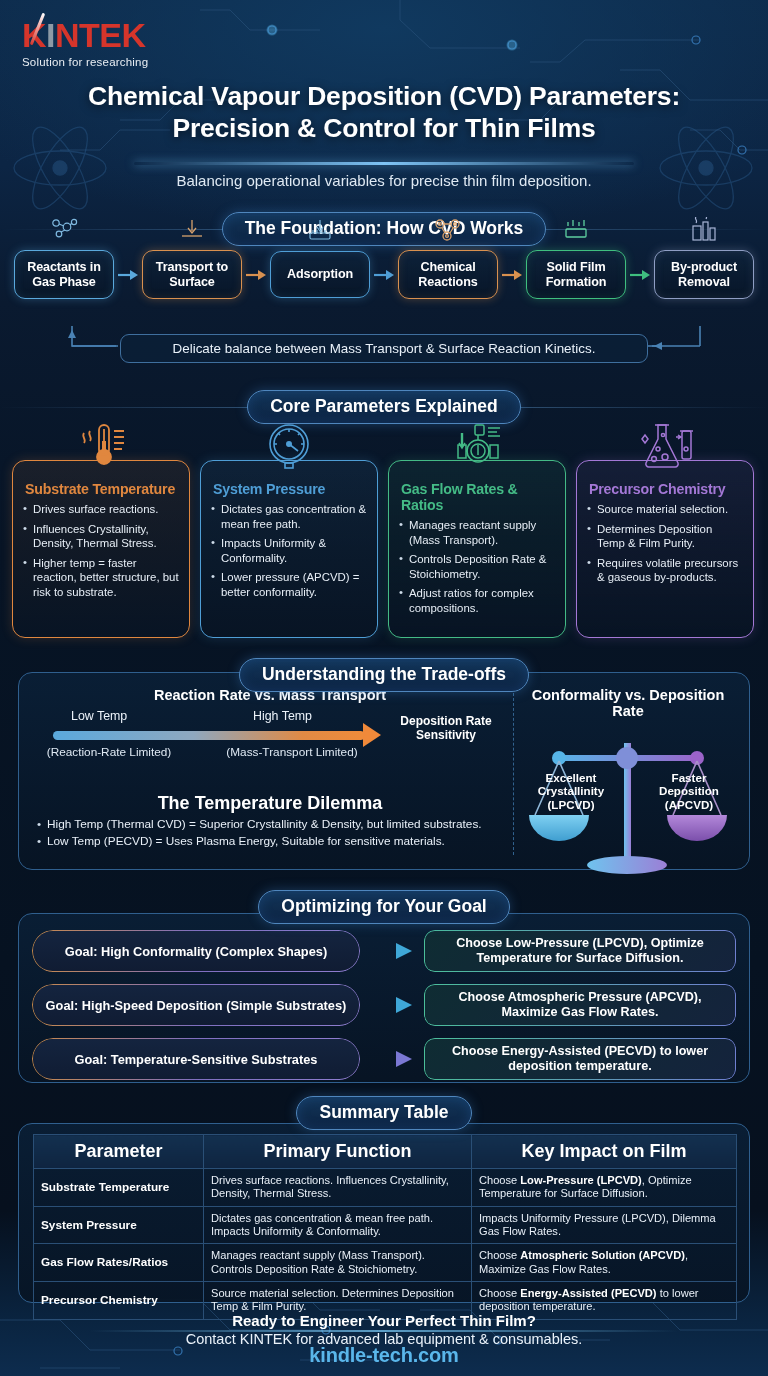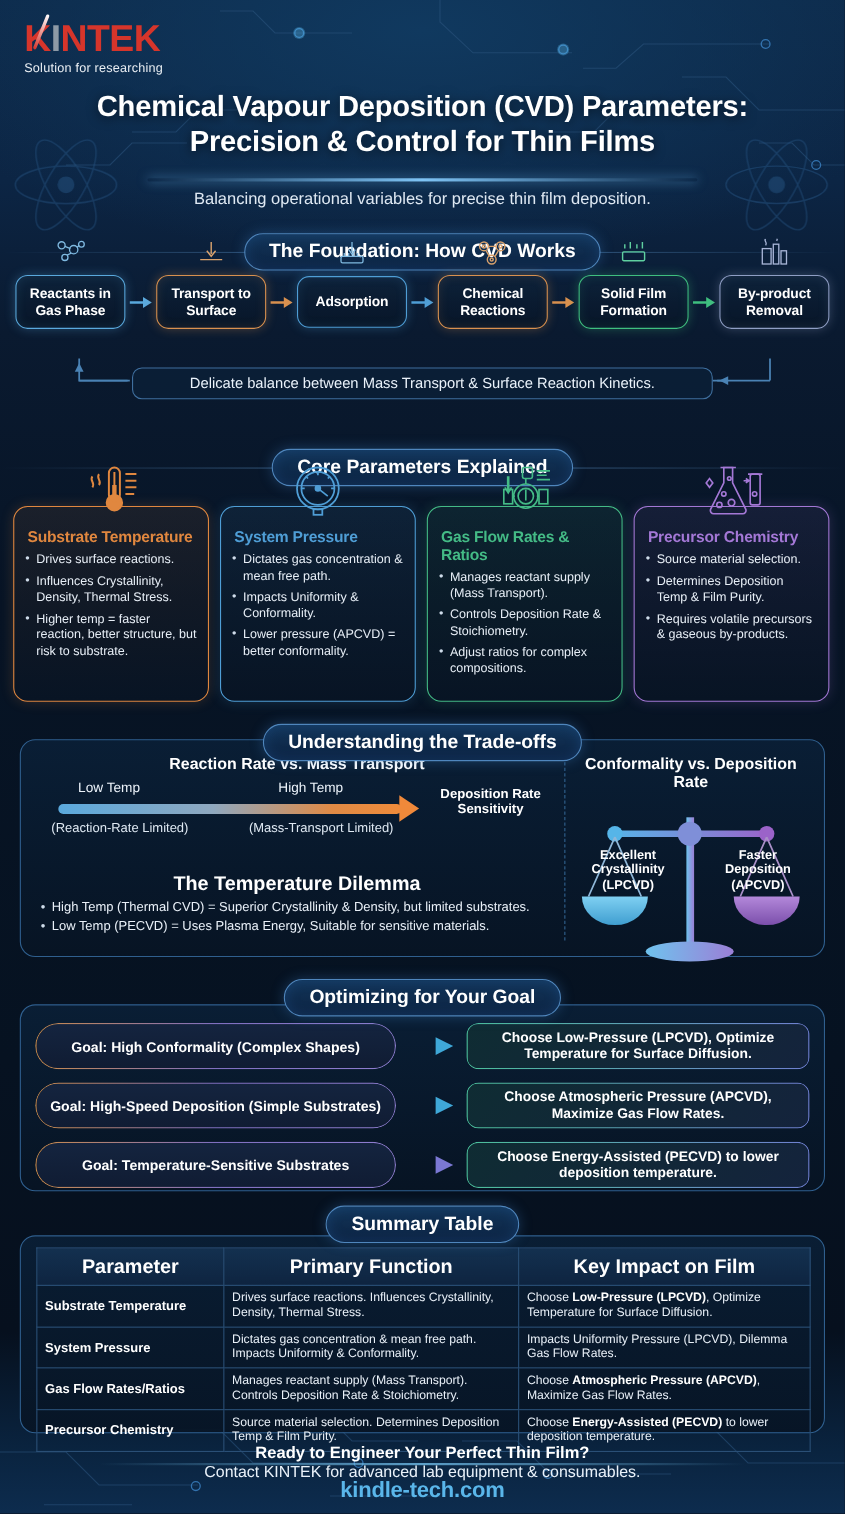--- a/index.html
+++ b/index.html
@@ -314,21 +314,21 @@
       <path d="M700 76 L700 96" stroke="#4a82b4" stroke-width="1.6" fill="none"></path>
       <path d="M660 96 L652 96" stroke="#4a82b4" stroke-width="1.6" fill="none"></path>
       <path d="M654 96 l8 -4 l0 8 z" fill="#4a82b4"></path>
       <path d="M72 76 L72 96 L116 96" stroke="#4a82b4" stroke-width="1.6" fill="none"></path>
       <path d="M72 80 l-4 8 l8 0 z" fill="#4a82b4"></path>
       <path d="M700 96 L648 96" stroke="#4a82b4" stroke-width="1.6" fill="none"></path>
       <path d="M72 96 L118 96" stroke="#4a82b4" stroke-width="1.6" fill="none"></path>
     </svg>
   </div>
 
-  <div class="sec-head" style="position:absolute;top:408px;left:0;width:768px;text-align:center;">
+  <div class="sec-head" style="position:absolute;top:390px;left:0;width:768px;text-align:center;">
     <div class="line"></div>
     <span class="pill">Core Parameters Explained</span>
   </div>
   <div class="cards" id="cards">
       <div class="card" style="border: 1.4px solid rgb(224, 135, 63); background: linear-gradient(rgba(224, 135, 63, 0.086), rgba(8, 20, 36, 0.9)); box-shadow: rgba(224, 135, 63, 0.2) 0px 0px 12px;">
         <span class="card-icon"><svg width="62" height="52">
             <g stroke="#e0873f" stroke-width="1.8" fill="none">
               <path d="M34 10 L34 32"></path>
               <circle cx="34" cy="38" r="7" fill="#e0873f"></circle>
               <path d="M34 22 L34 38" stroke="#e0873f" stroke-width="4"></path>
@@ -566,21 +566,21 @@
             <td>Choose <b>Low-Pressure (LPCVD)</b>, Optimize Temperature for Surface Diffusion.</td>
           </tr>
           <tr>
             <td class="p">System Pressure</td>
             <td class="f">Dictates gas concentration &amp; mean free path. Impacts Uniformity &amp; Conformality.</td>
             <td>Impacts Uniformity Pressure (LPCVD), Dilemma Gas Flow Rates.</td>
           </tr>
           <tr>
             <td class="p">Gas Flow Rates/Ratios</td>
             <td class="f">Manages reactant supply (Mass Transport). Controls Deposition Rate &amp; Stoichiometry.</td>
-            <td>Choose <b>Atmospheric Pressure (APCVD)</b>, Maximize Gas Flow Rates.</td>
+            <td>Choose <b>Atmospheric Solution (APCVD)</b>, Maximize Gas Flow Rates.</td>
           </tr>
           <tr>
             <td class="p">Precursor Chemistry</td>
             <td class="f">Source material selection. Determines Deposition Temp &amp; Film Purity.</td>
             <td>Choose <b>Energy-Assisted (PECVD)</b> to lower deposition temperature.</td>
           </tr>
         </tbody>
     </table>
   </div>
 

